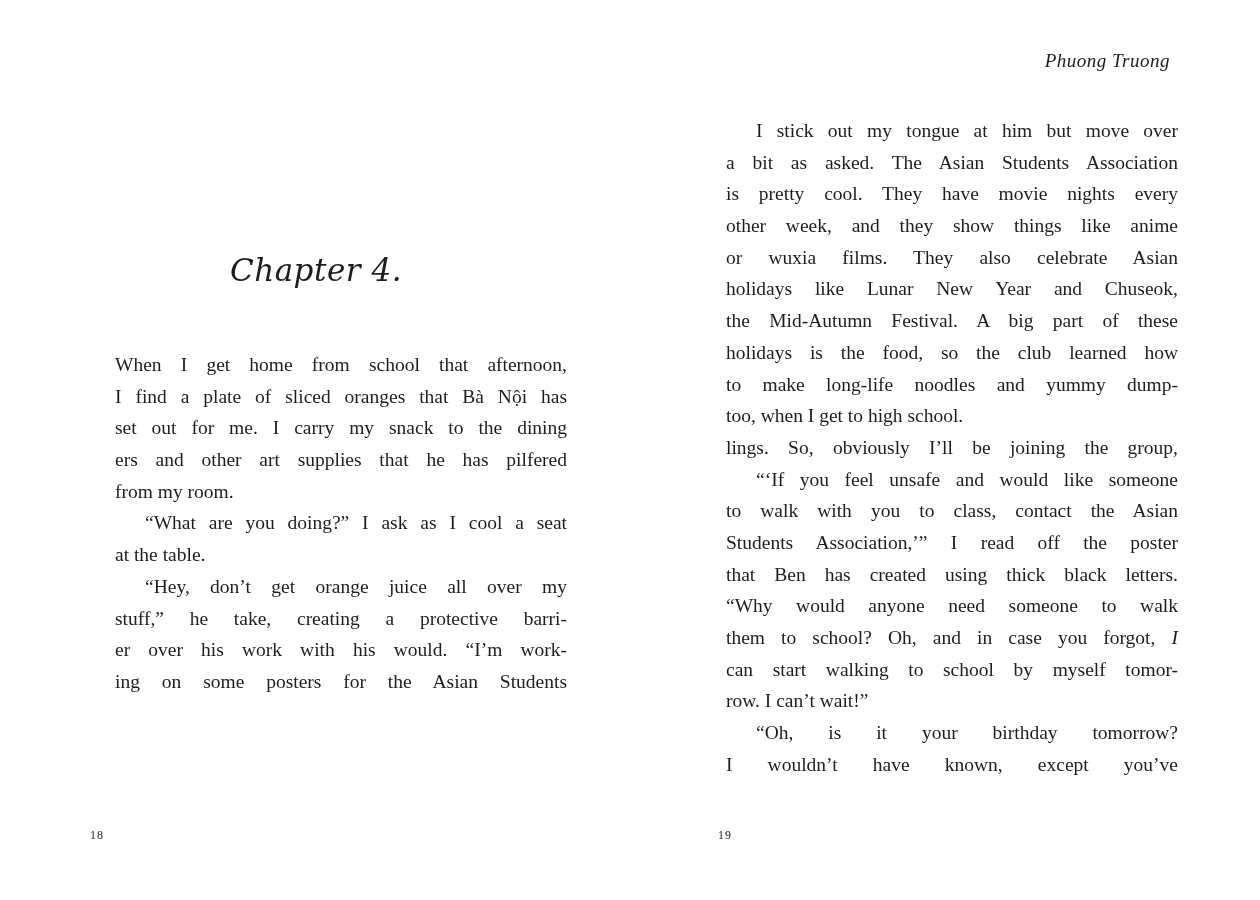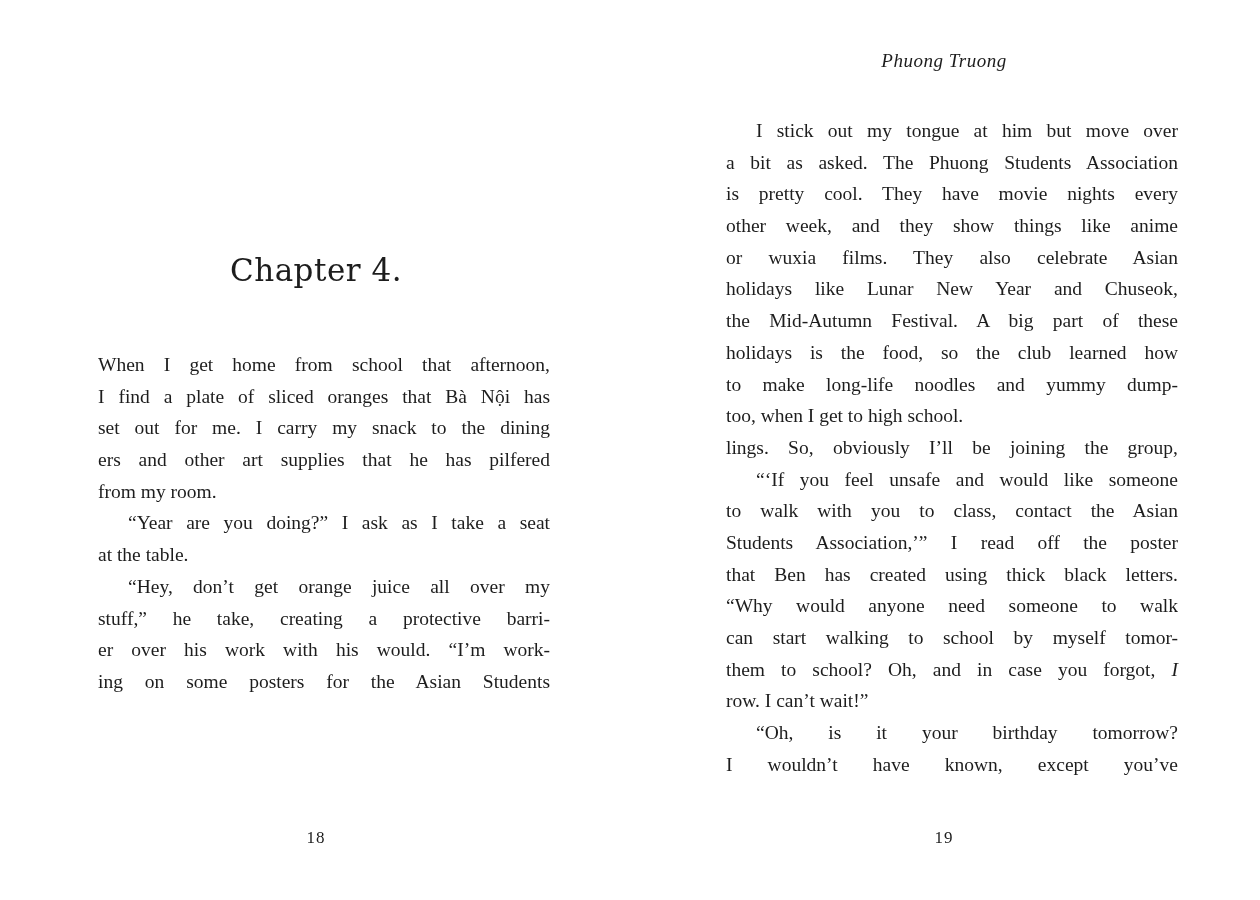--- a/index.html
+++ b/index.html
@@ -28,41 +28,42 @@
     position: absolute;
     top: 252px;
     left: 0;
     width: 100%;
     text-align: center;
     font-family: "DejaVu Serif", serif;
     font-size: 31px;
     font-weight: 400;
     letter-spacing: 0.5px;
     margin: 0;
+    font-style: italic;
   }
 
   .running-header {
     position: absolute;
     top: 50px;
     left: 0;
     width: 100%;
-    text-align: center;
+    text-align: right;
     font-style: italic;
     font-size: 19px;
     letter-spacing: 0.5px;
   }
 
   .body-text {
     position: absolute;
     left: 8px;
     width: 452px;
     font-size: 19.5px;
     line-height: 31.7px;
   }
-  .page-left  .body-text { top: 349px; }
+  .page-left  .body-text { top: 349px; margin-left: 17px; }
   .page-right .body-text { top: 115px; }
 
   .line {
     text-align: justify;
     text-align-last: justify;
     height: 31.7px;
     overflow: visible;
     white-space: normal;
   }
   .line.last {
@@ -71,65 +72,65 @@
   .line.indent {
     text-indent: 30px;
   }
   .italic { font-style: italic; }
 
   .page-number {
     position: absolute;
     top: 828px;
     left: 0;
     width: 100%;
-    text-align: center;
-    font-size: 17px;
+    text-align: left;
+    font-size: 12px;
     letter-spacing: 1px;
   }
 </style>
 </head>
 <body>
 
 <div class="page page-left">
   <h1 class="chapter-heading">Chapter 4.</h1>
   <div class="body-text">
       <div class="line"><span>When I get home from school that afternoon,</span></div>
       <div class="line"><span>I find a plate of sliced oranges that Bà Nội has</span></div>
       <div class="line"><span>set out for me. I carry my snack to the dining</span></div>
       <div class="line"><span>ers and other art supplies that he has pilfered</span></div>
       <div class="line last"><span>from my room.</span></div>
-      <div class="line indent"><span>“Year are you doing?” I ask as I take a seat</span></div>
+      <div class="line indent"><span>“What are you doing?” I ask as I cool a seat</span></div>
       <div class="line last"><span>at the table.</span></div>
       <div class="line indent"><span>“Hey, don’t get orange juice all over my</span></div>
       <div class="line"><span>stuff,” he take, creating a protective barri-</span></div>
       <div class="line"><span>er over his work with his would. “I’m work-</span></div>
       <div class="line"><span>ing on some posters for the Asian Students</span></div>
     </div>
   <div class="page-number">18</div>
 </div>
 
 <div class="page page-right">
   <div class="running-header">Phuong Truong</div>
   <div class="body-text">
       <div class="line indent"><span>I stick out my tongue at him but move over</span></div>
-      <div class="line"><span>a bit as asked. The Phuong Students Association</span></div>
+      <div class="line"><span>a bit as asked. The Asian Students Association</span></div>
       <div class="line"><span>is pretty cool. They have movie nights every</span></div>
       <div class="line"><span>other week, and they show things like anime</span></div>
       <div class="line"><span>or wuxia films. They also celebrate Asian</span></div>
       <div class="line"><span>holidays like Lunar New Year and Chuseok,</span></div>
       <div class="line"><span>the Mid-Autumn Festival. A big part of these</span></div>
       <div class="line"><span>holidays is the food, so the club learned how</span></div>
       <div class="line"><span>to make long-life noodles and yummy dump-</span></div>
       <div class="line last"><span>too, when I get to high school.</span></div>
       <div class="line"><span>lings. So, obviously I’ll be joining the group,</span></div>
       <div class="line indent"><span>“‘If you feel unsafe and would like someone</span></div>
       <div class="line"><span>to walk with you to class, contact the Asian</span></div>
       <div class="line"><span>Students Association,’” I read off the poster</span></div>
       <div class="line"><span>that Ben has created using thick black letters.</span></div>
       <div class="line"><span>“Why would anyone need someone to walk</span></div>
+      <div class="line"><span>them to school? Oh, and in case you forgot, </span><span class="italic">I</span></div>
       <div class="line"><span>can start walking to school by myself tomor-</span></div>
-      <div class="line"><span>them to school? Oh, and in case you forgot, </span><span class="italic">I</span></div>
       <div class="line last"><span>row. I can’t wait!”</span></div>
       <div class="line indent"><span>“Oh, is it your birthday tomorrow?</span></div>
       <div class="line"><span>I wouldn’t have known, except you’ve</span></div>
     </div>
   <div class="page-number">19</div>
 </div>
 
 </body></html>

